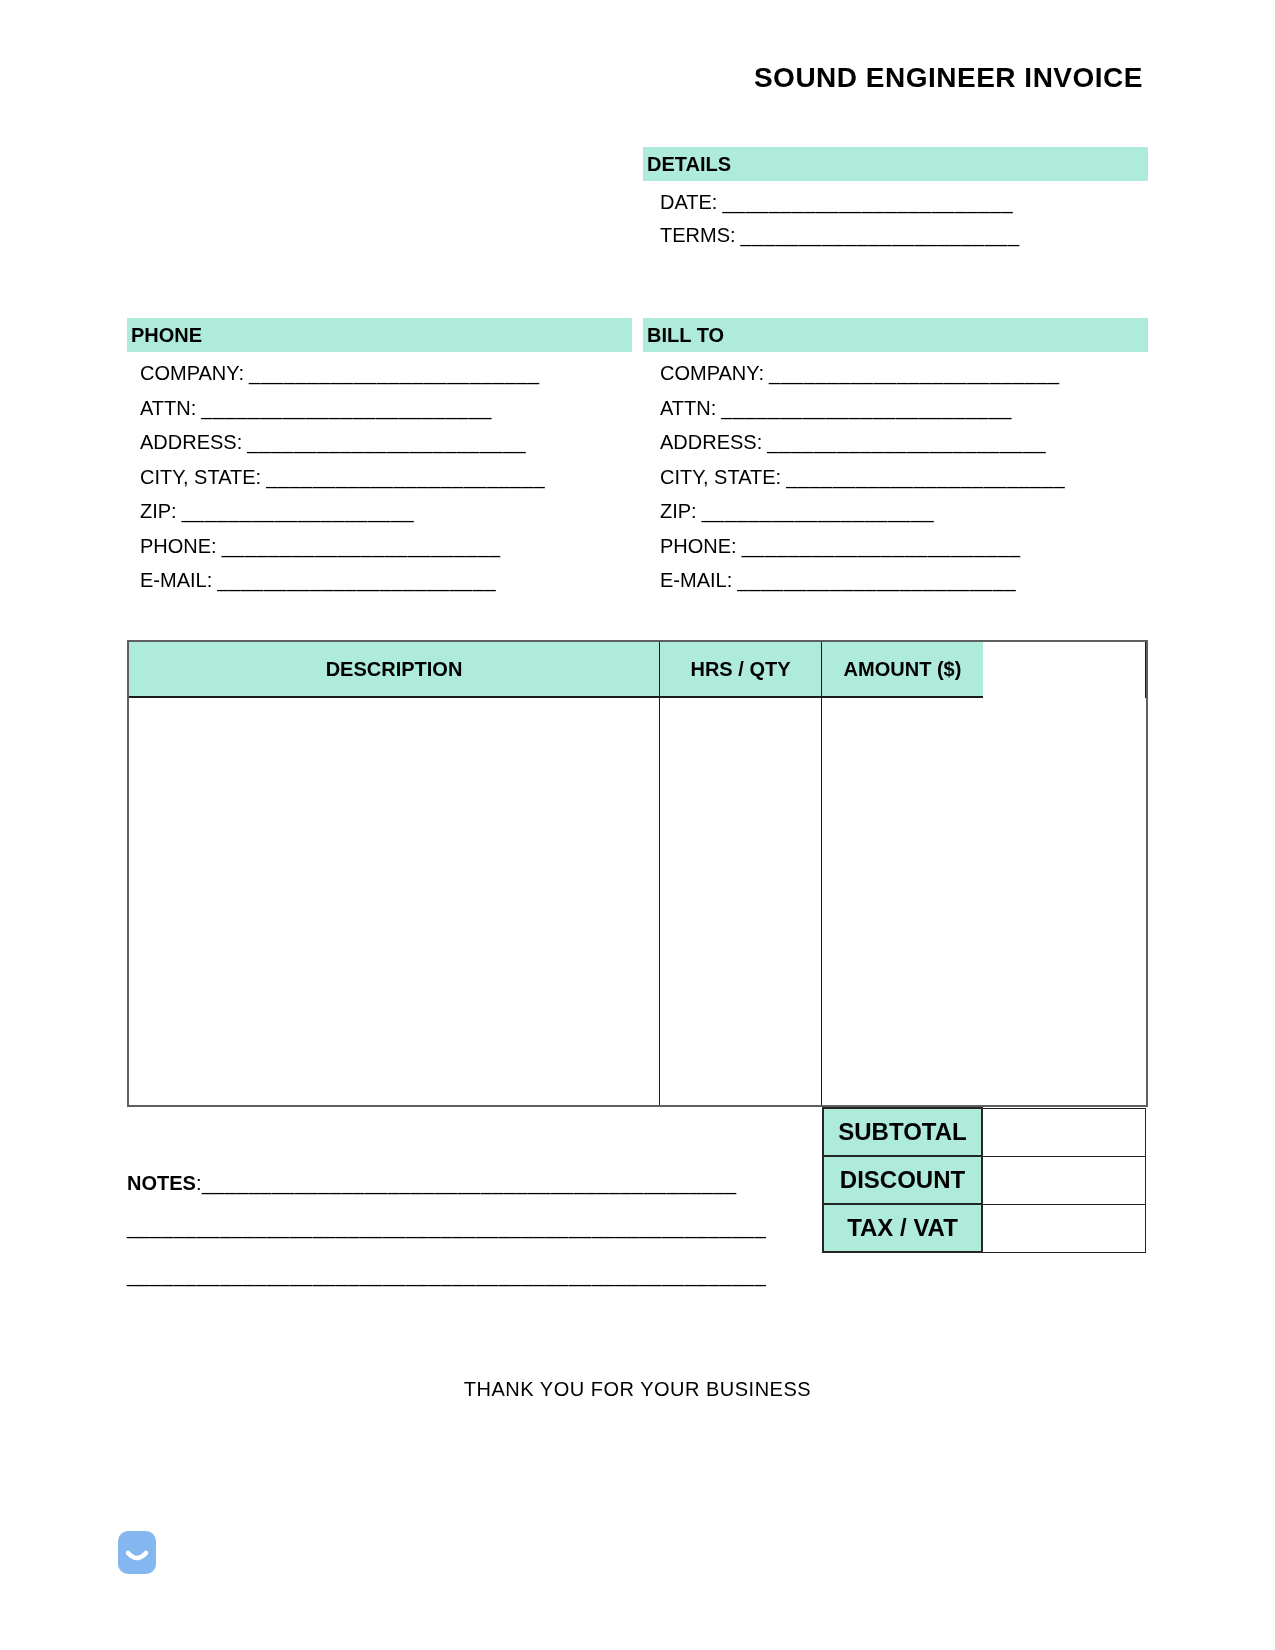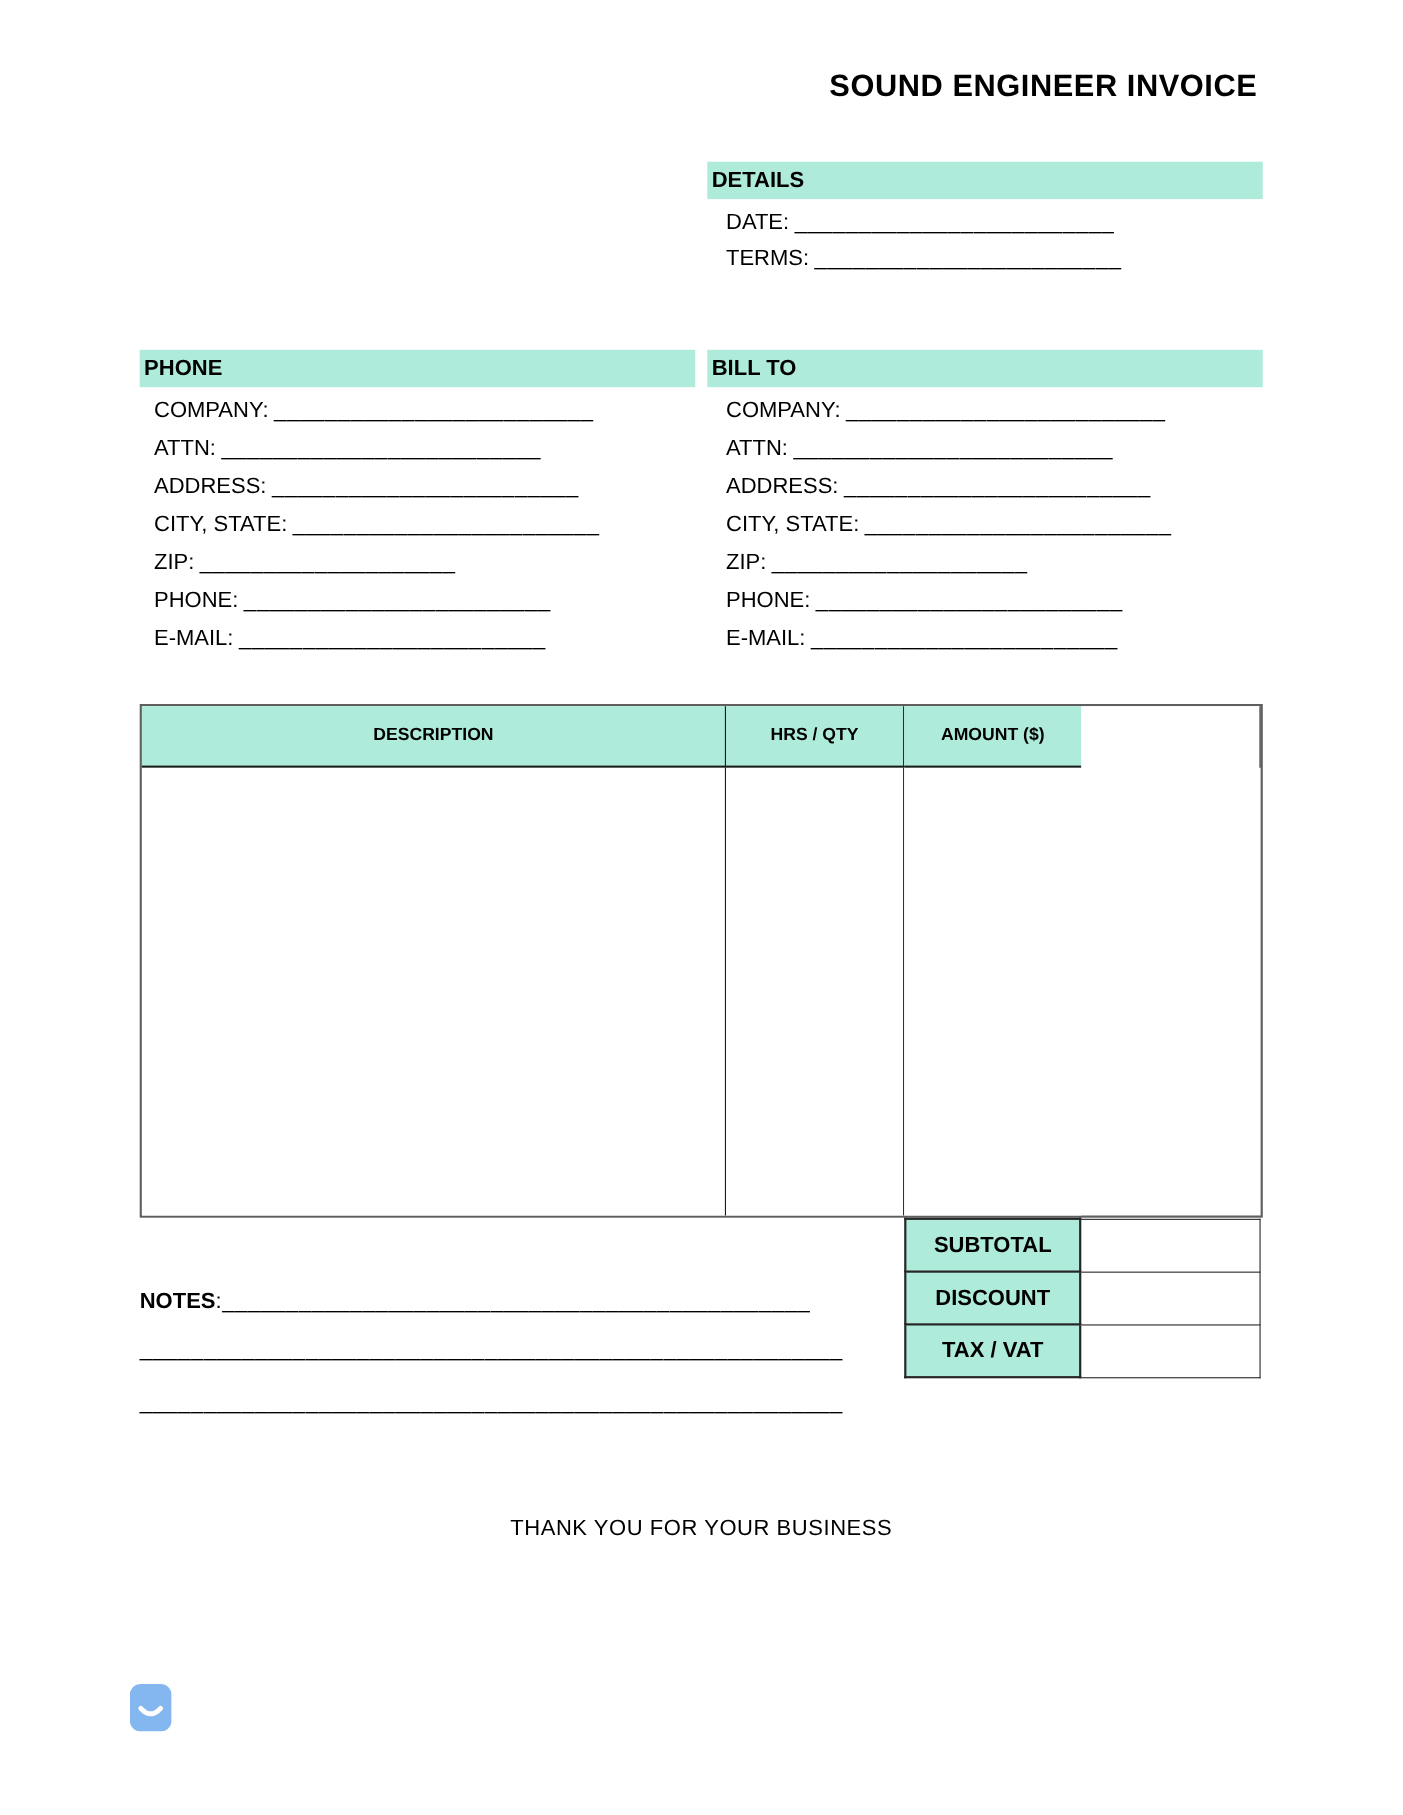--- a/index.html
+++ b/index.html
@@ -30,33 +30,33 @@
   .row .line{margin-left:5px;letter-spacing:.5px;}
   .items-table{
     position:absolute;left:127px;top:640px;width:1021px;height:467px;
     box-sizing:border-box;border:2px solid #5f5f5f;
     display:grid;grid-template-columns:531px 162px 161px 163px;
     grid-template-rows:56px 1fr;
   }
   .items-table .th{
     background:#aeebda;border-bottom:2px solid #1a1a1a;border-right:1px solid #1a1a1a;
     display:flex;align-items:center;justify-content:center;
-    font-weight:bold;font-size:16px;white-space:nowrap;
+    font-weight:bold;font-size:20px;white-space:nowrap;
   }
   .items-table .th.last{border-right:none;}
   .items-table .td{border-right:1px solid #1a1a1a;background:#fff;}
   .items-table .td.last{border-right:none;}
   table.summary{
     position:absolute;left:822px;top:1107px;border-collapse:collapse;
     table-layout:fixed;
   }
   table.summary td{padding:0;height:46px;box-sizing:content-box;}
   table.summary td.lbl{
     width:157px;background:#aeebda;border:2px solid #262626;
-    text-align:center;font-weight:bold;font-size:20px;
+    text-align:center;font-weight:bold;font-size:24px;
   }
   table.summary td.val{
     width:162px;background:#ffffff;border:1px solid #262626;
   }
   .notes-line{
     position:absolute;left:127px;font-size:20px;white-space:nowrap;letter-spacing:.5px;
   }
   .notes-line .notes-label{font-weight:bold;letter-spacing:0;}
   .thankyou{
     position:absolute;left:0;top:1378px;width:1275px;

